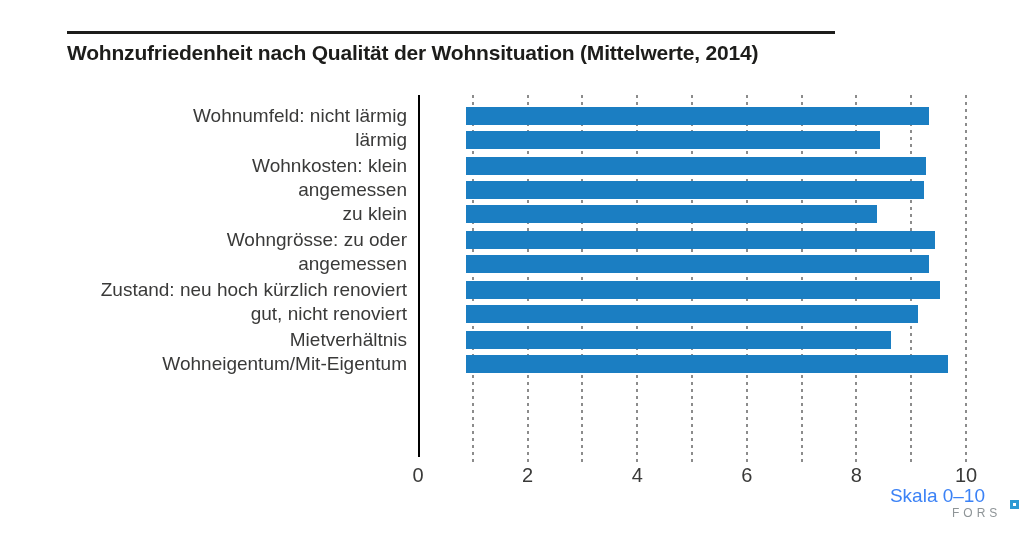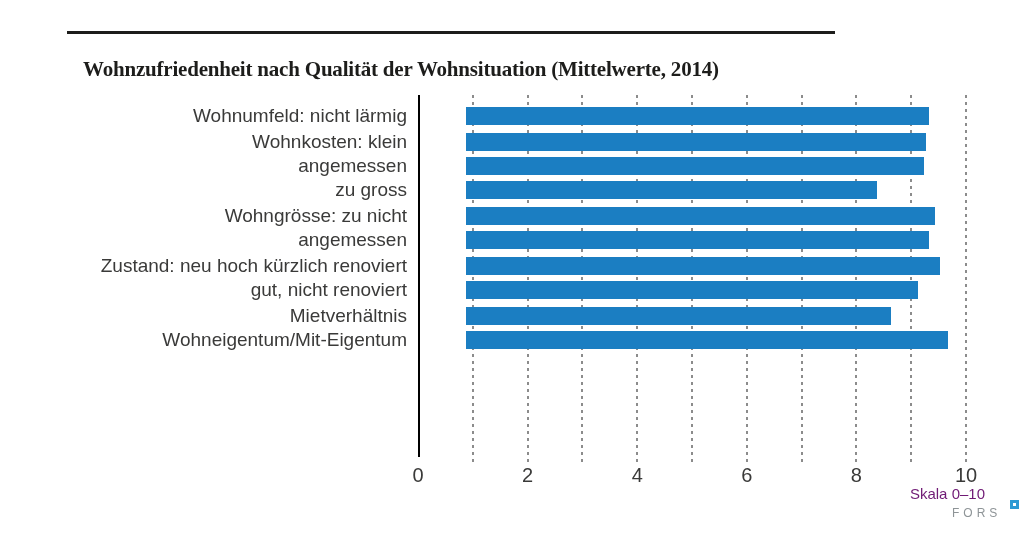--- a/index.html
+++ b/index.html
@@ -1,36 +1,36 @@
 <!DOCTYPE html>
 <html><head>
 <meta charset="utf-8">
 <style>
   html,body{margin:0;padding:0;background:#fff;}
   .canvas{
     position:relative;width:1035px;height:541px;background:#ffffff;overflow:hidden;
     font-family:"Liberation Sans", sans-serif;color:#3a3a39;
   }
   .title-rule{position:absolute;left:67px;top:31px;width:768px;height:3px;background:#1d1d1b;}
-  .title{position:absolute;left:67px;top:41px;margin:16px;font-size:21px;font-weight:bold;color:#1d1d1b;white-space:nowrap;letter-spacing:-0.2px;font-family:Liberation Serif, serif;}
+  .title{position:absolute;left:67px;top:41px;margin:0;font-size:21px;font-weight:bold;color:#1d1d1b;white-space:nowrap;letter-spacing:-0.2px;}
   .plot{position:absolute;left:418px;top:95px;width:549px;height:363px;}
   .gridline{
     position:absolute;top:0;width:2px;height:368px;
     background:repeating-linear-gradient(to bottom,#8c8c8c 0 3px,transparent 3px 7px);
   }
   .y-axis-line{position:absolute;left:0;top:0;width:2px;height:362px;background:#000;}
   .rows{position:absolute;left:0;top:107px;width:1035px;}
   .group{margin-bottom:8px;}
   .group:last-child{margin-bottom:16px;}
   .row{display:flex;align-items:center;height:18px;margin-bottom:6px;gap:47px;}
   .row-label{flex:0 0 407px;text-align:right;font-size:19px;line-height:18px;color:#3a3a39;white-space:nowrap;}
   .bar{height:18px;margin-left:12px;}
   .x-ticks{position:absolute;left:0;top:464px;width:1035px;height:22px;}
   .x-tick{position:absolute;transform:translateX(-50%);font-size:20px;color:#3a3a39;}
-  .x-caption{position:absolute;right:50px;top:485px;font-size:15px;color:#701a75;white-space:nowrap;}
+  .x-caption{position:absolute;right:50px;top:485px;font-size:19px;color:#3b82f6;white-space:nowrap;}
   .logo{position:absolute;left:952px;top:500px;width:75px;height:28px;}
   .logo-text{position:absolute;left:0;top:6px;font-size:12px;letter-spacing:4px;color:#8e9497;}
   .logo-square{position:absolute;left:58px;top:0;width:9px;height:9px;background:#2d9ad3;}
   .logo-square::after{content:"";position:absolute;left:3px;top:3px;width:3px;height:3px;background:#fff;}
 </style>
 </head>
 <body>
 
 <div class="canvas">
   <div class="title-rule"></div>
@@ -51,38 +51,42 @@
       </div>
     <div class="y-axis-line"></div>
   </div>
 
   <div class="rows">
       <div class="group">
         <div class="row">
           <span class="row-label">Wohnumfeld: nicht lärmig</span>
           <div class="bar" style="width: 463.06px; background: rgb(27, 126, 194);"></div>
         </div>
+        <div class="row">
+          <span class="row-label">lärmig</span>
+          <div class="bar" style="width: 413.74px; background: rgb(27, 126, 194);"></div>
+        </div>
       </div>
       <div class="group">
         <div class="row">
           <span class="row-label">Wohnkosten: klein</span>
           <div class="bar" style="width: 460.32px; background: rgb(27, 126, 194);"></div>
         </div>
         <div class="row">
           <span class="row-label">angemessen</span>
           <div class="bar" style="width: 457.58px; background: rgb(27, 126, 194);"></div>
         </div>
         <div class="row">
-          <span class="row-label">zu gross</span>
+          <span class="row-label">zu klein</span>
           <div class="bar" style="width: 411px; background: rgb(27, 126, 194);"></div>
         </div>
       </div>
       <div class="group">
         <div class="row">
-          <span class="row-label">Wohngrösse: zu nicht</span>
+          <span class="row-label">Wohngrösse: zu oder</span>
           <div class="bar" style="width: 468.54px; background: rgb(27, 126, 194);"></div>
         </div>
         <div class="row">
           <span class="row-label">angemessen</span>
           <div class="bar" style="width: 463.06px; background: rgb(27, 126, 194);"></div>
         </div>
       </div>
       <div class="group">
         <div class="row">
           <span class="row-label">Zustand: neu hoch kürzlich renoviert</span>

